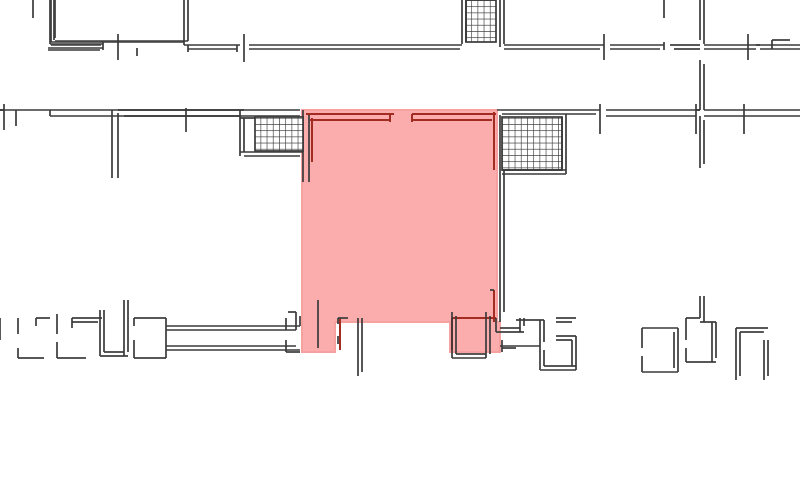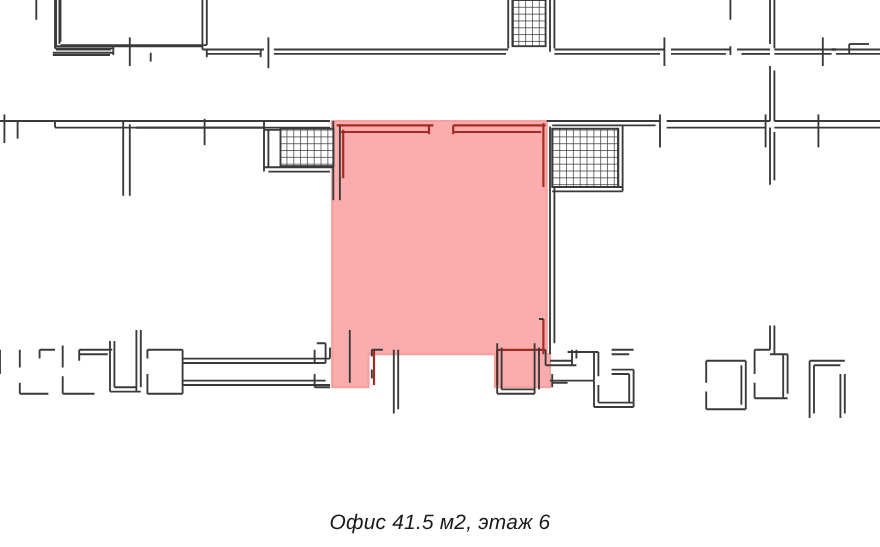--- a/index.html
+++ b/index.html
@@ -294,17 +294,14 @@
       <path d="M0,318 L0,340"></path>
       <path d="M18,318 L18,334"></path>
       <path d="M18,348 L18,358"></path>
       <path d="M18,358 L44,358"></path>
       <path d="M36,318 L36,326"></path>
       <path d="M36,318 L50,318"></path>
     </g>
 
   </svg>
 
-  <div class="caption-bar">
-    <span class="caption-text">Офис 41.5 м2, этаж 6</span>
-  </div>
 
 </div>
 
 </body></html>

